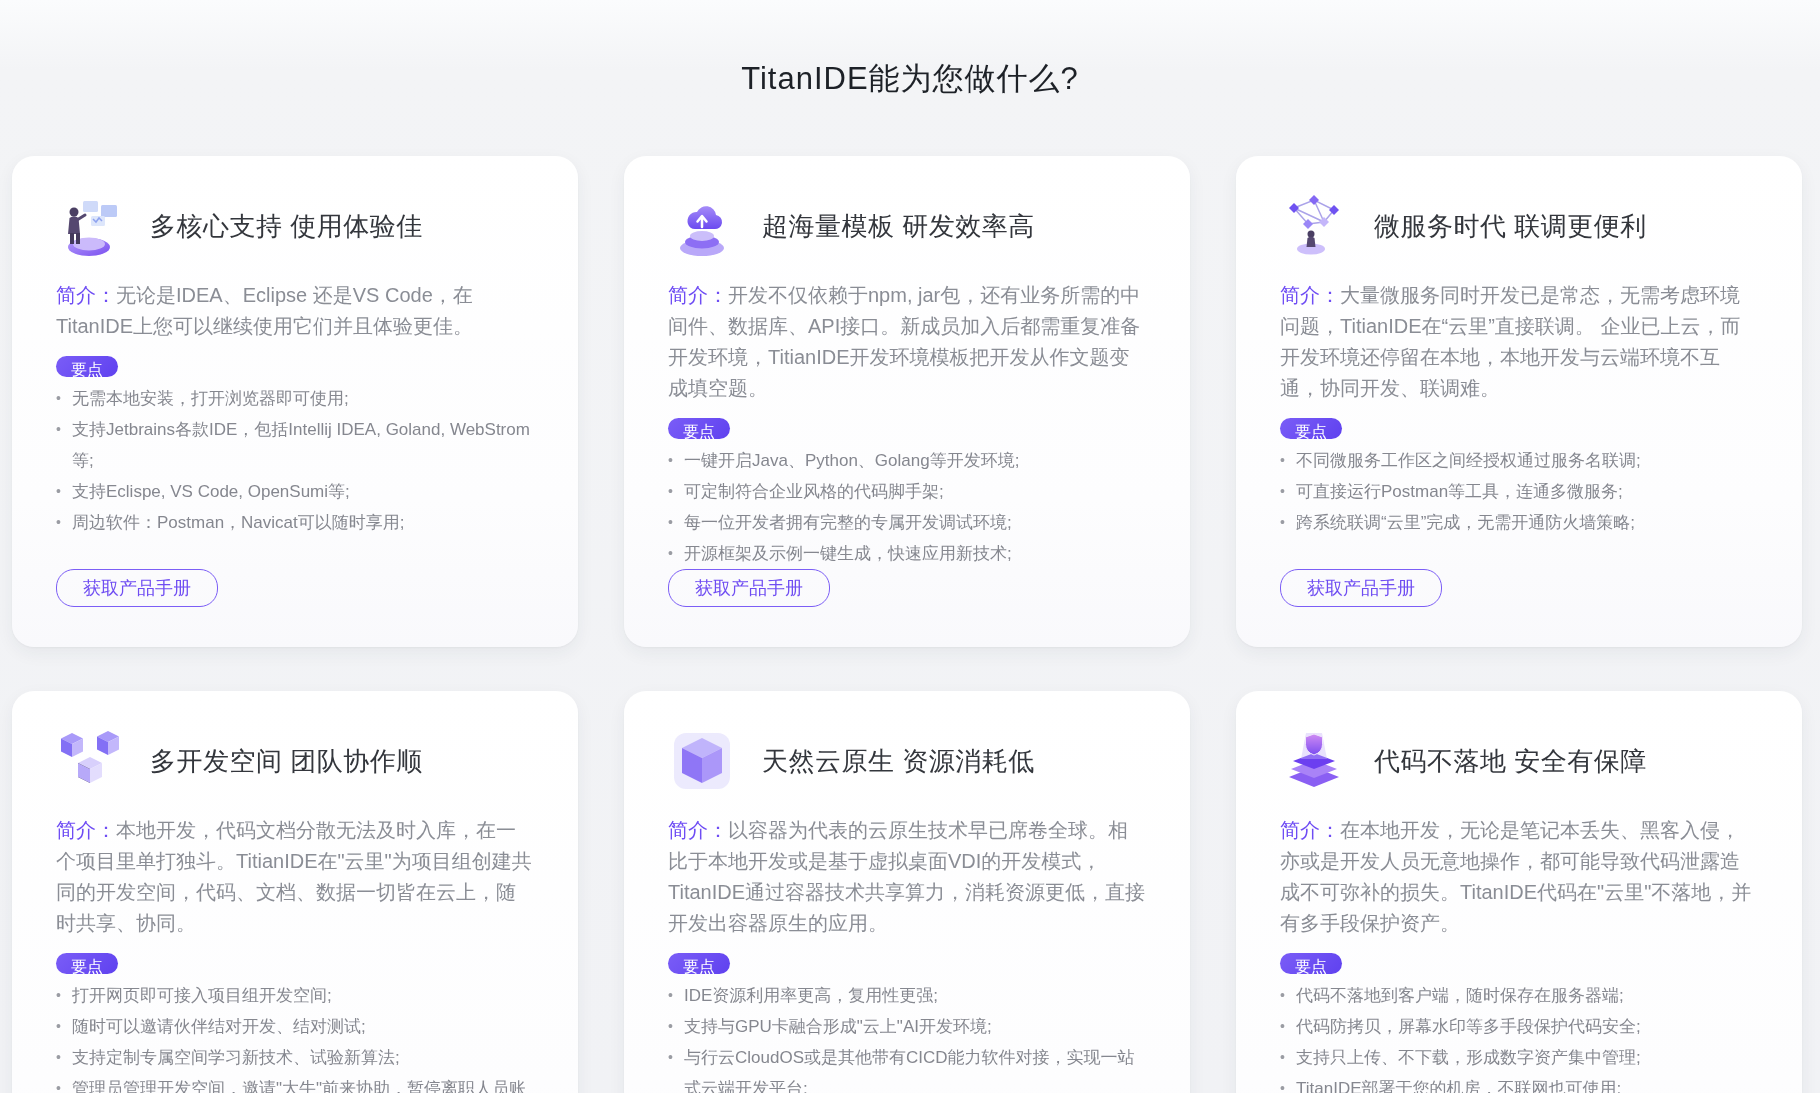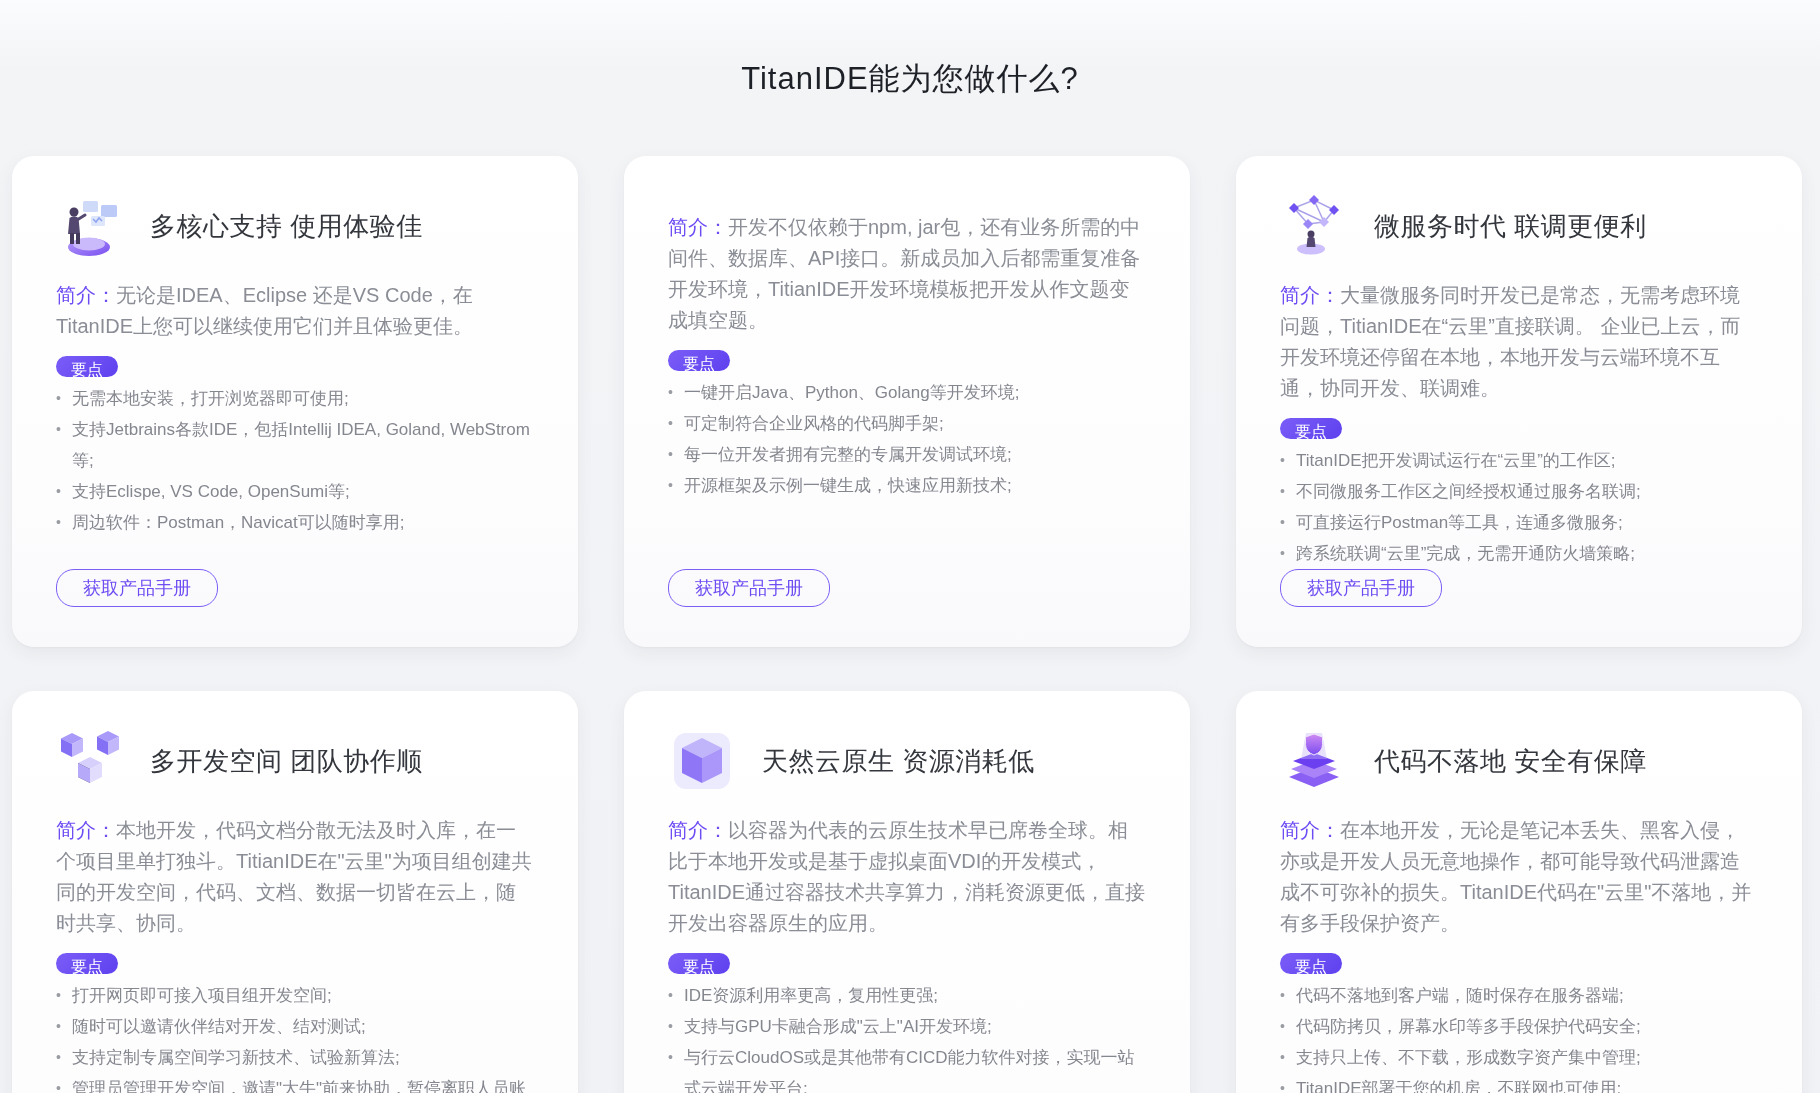--- a/index.html
+++ b/index.html
@@ -121,20 +121,38 @@
     <ul class="points-list">
         <li>无需本地安装，打开浏览器即可使用;</li>
         <li>支持Jetbrains各款IDE，包括Intellij IDEA, Goland, WebStrom等;</li>
         <li>支持Eclispe, VS Code, OpenSumi等;</li>
         <li>周边软件：Postman，Navicat可以随时享用;</li>
       </ul>
     <button class="manual-button">获取产品手册</button>
   </div>
 
   <div class="card row1">
+    <div class="card-header">
+      <div class="card-icon">
+          <svg viewBox="0 0 68 68" xmlns="http://www.w3.org/2000/svg">
+    <defs>
+      <linearGradient id="ctg1" x1="0" y1="0" x2="0" y2="1">
+        <stop offset="0" stop-color="#a58cf8"></stop>
+                <stop offset="1" stop-color="#6b4af0"></stop>
+      </linearGradient>
+    </defs>
+    <ellipse cx="34" cy="56" rx="22" ry="8" fill="#b9a8f9"></ellipse>
+    <ellipse cx="34" cy="50" rx="17" ry="6.5" fill="#8d6ef4"></ellipse>
+    <ellipse cx="34" cy="44" rx="12" ry="5" fill="#cbbefa"></ellipse>
+    <path d="M20 32 a9 9 0 0 1 9 -12 a10 10 0 0 1 19 3 a7 7 0 0 1 -2 14 h-19 a7.5 7.5 0 0 1 -7 -5 z" fill="url(#ctg1)"></path>
+    <path d="M34 35 v-10 m-4.5 4.5 l4.5 -5.5 4.5 5.5" stroke="#ffffff" stroke-width="2.5" fill="none" stroke-linecap="round" stroke-linejoin="round"></path>
+  </svg>
+        </div>
+      <div class="card-title">超海量模板 研发效率高</div>
+    </div>
     <div class="card-intro">
       <span class="intro-label">简介：</span><span>开发不仅依赖于npm, jar包，还有业务所需的中间件、数据库、API接口。新成员加入后都需重复准备开发环境，TitianIDE开发环境模板把开发从作文题变成填空题。</span>
     </div>
     <div class="points-badge">要点</div>
     <ul class="points-list">
         <li>一键开启Java、Python、Golang等开发环境;</li>
         <li>可定制符合企业风格的代码脚手架;</li>
         <li>每一位开发者拥有完整的专属开发调试环境;</li>
         <li>开源框架及示例一键生成，快速应用新技术;</li>
       </ul>
@@ -158,21 +176,20 @@
     <path d="M27.5 46 q3.5 -2.5 7 0 l1 9 h-9 z" fill="#554870"></path>
   </svg>
         </div>
       <div class="card-title">微服务时代 联调更便利</div>
     </div>
     <div class="card-intro">
       <span class="intro-label">简介：</span><span>大量微服务同时开发已是常态，无需考虑环境问题，TitianIDE在“云里”直接联调。 企业已上云，而开发环境还停留在本地，本地开发与云端环境不互通，协同开发、联调难。</span>
     </div>
     <div class="points-badge">要点</div>
     <ul class="points-list">
-        <li>TitanIDE把开发调试运行在“云里”的工作区;</li>
         <li>不同微服务工作区之间经授权通过服务名联调;</li>
         <li>可直接运行Postman等工具，连通多微服务;</li>
         <li>跨系统联调“云里”完成，无需开通防火墙策略;</li>
       </ul>
     <button class="manual-button">获取产品手册</button>
   </div>
 
   <div class="card row2">
     <div class="card-header">
       <div class="card-icon">

